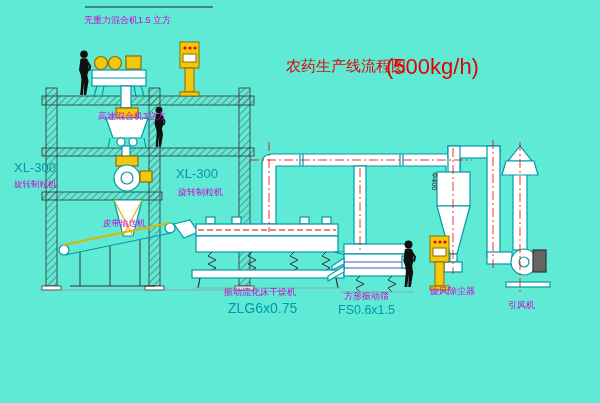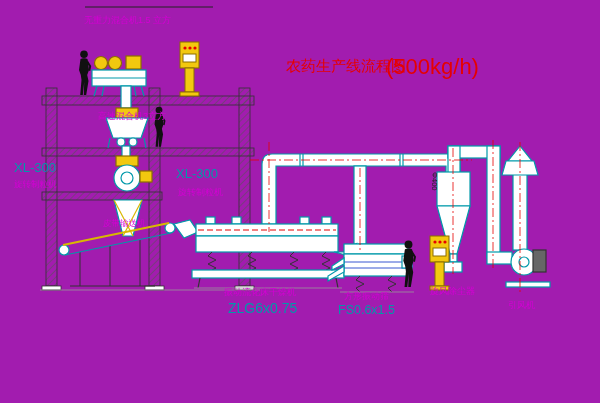--- a/index.html
+++ b/index.html
@@ -1,17 +1,17 @@
 <!DOCTYPE html>
 <html><head>
 <meta charset="utf-8">
 <style>
   html,body{margin:0;padding:0;background:#fff;}
   .stage{
-    position:relative;width:600px;height:403px;background:#a21caf;overflow:hidden;
+    position:relative;width:600px;height:403px;background:#5eead4;overflow:hidden;
     font-family:"Liberation Sans",sans-serif;
   }
   svg text{font-family:"Liberation Sans",sans-serif;}
   .t-magenta{fill:#d400d4;font-size:9px;}
   .t-magenta-sm{fill:#d400d4;font-size:8.5px;}
   .t-cyan{fill:#0099aa;font-size:13px;}
   .t-cyan-lg{fill:#0099aa;font-size:14px;}
   .t-cyan-md{fill:#0099aa;font-size:12.5px;}
   .t-red{fill:#e60000;font-size:15px;}
   .t-red-lg{fill:#e60000;font-size:22px;}

